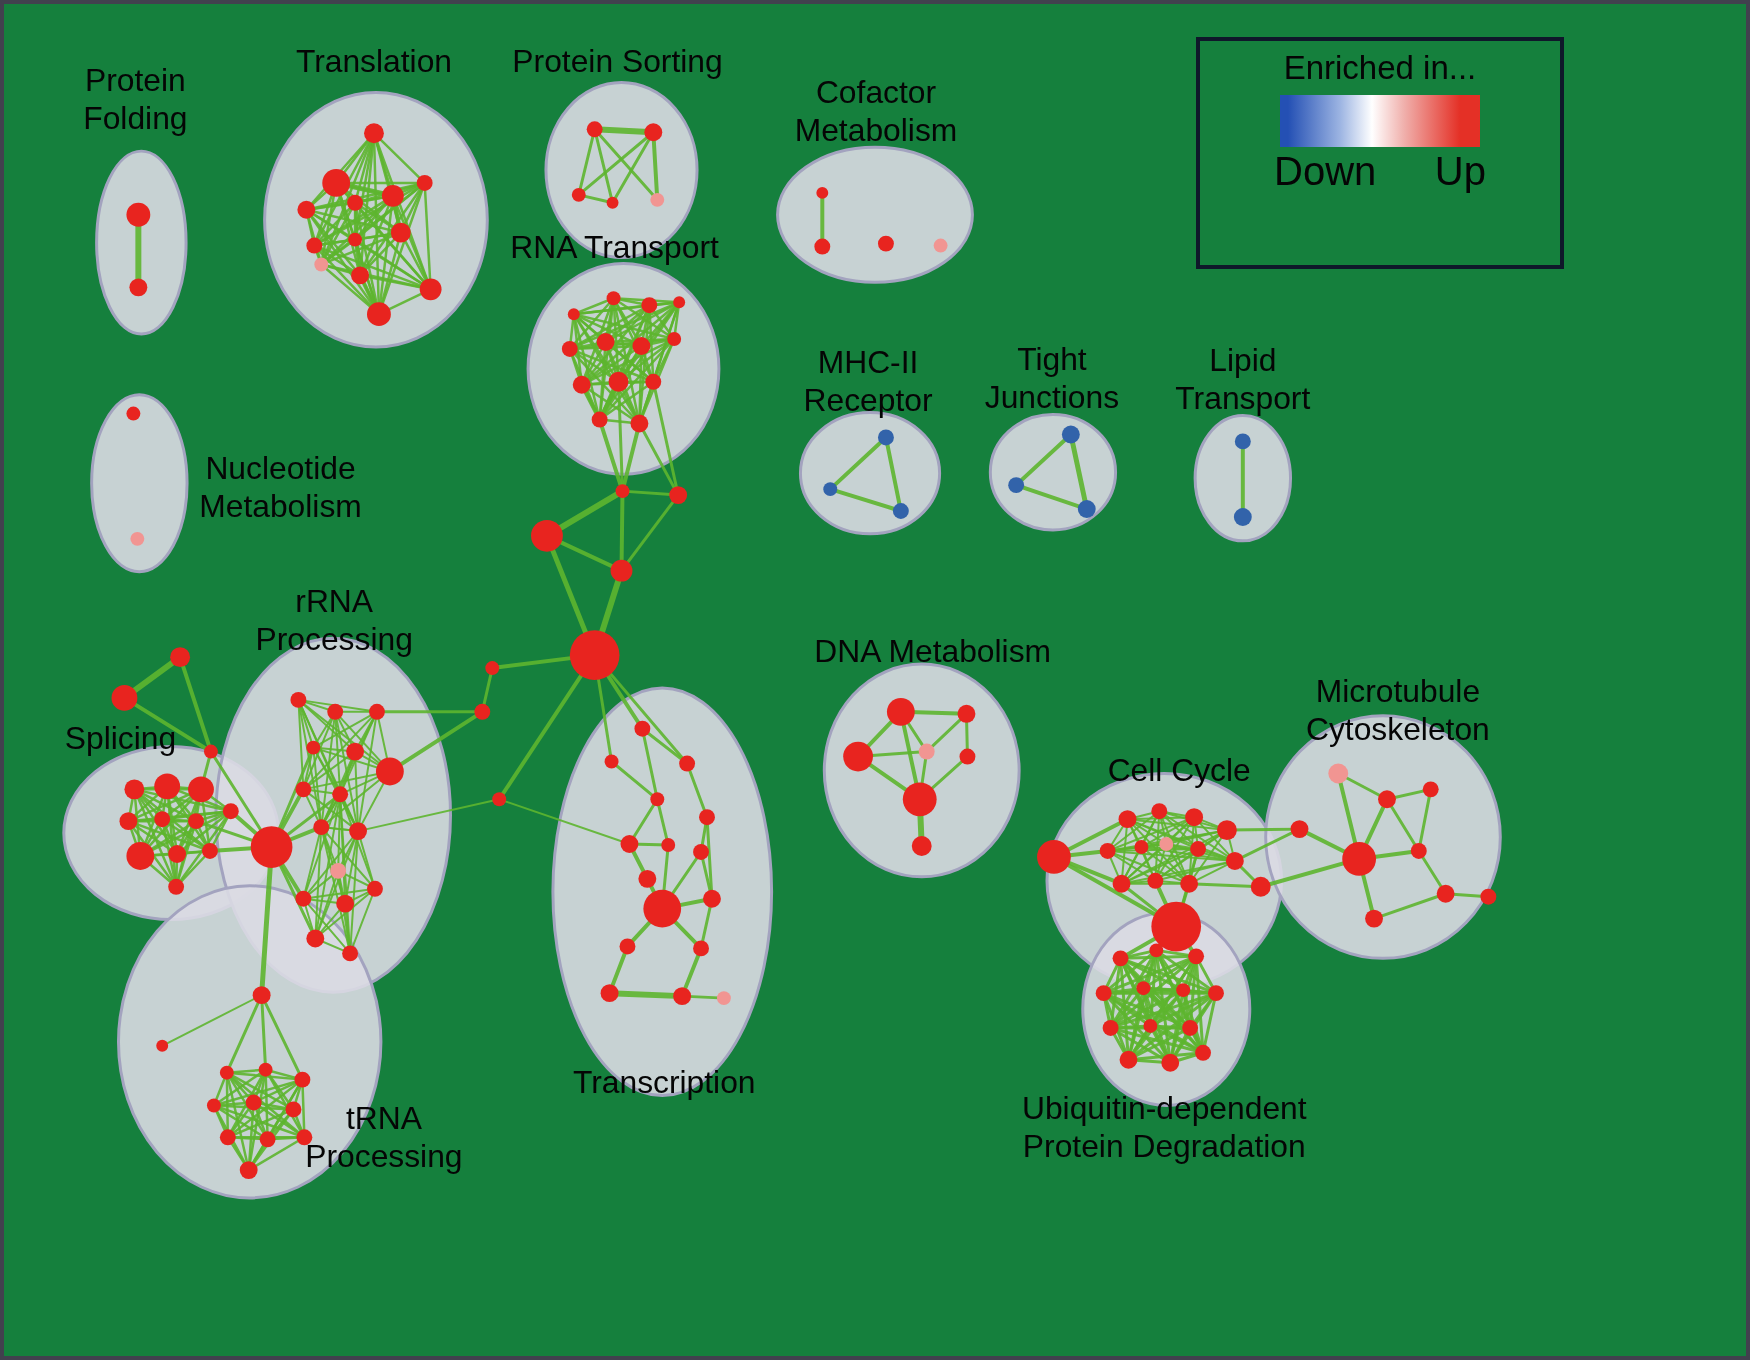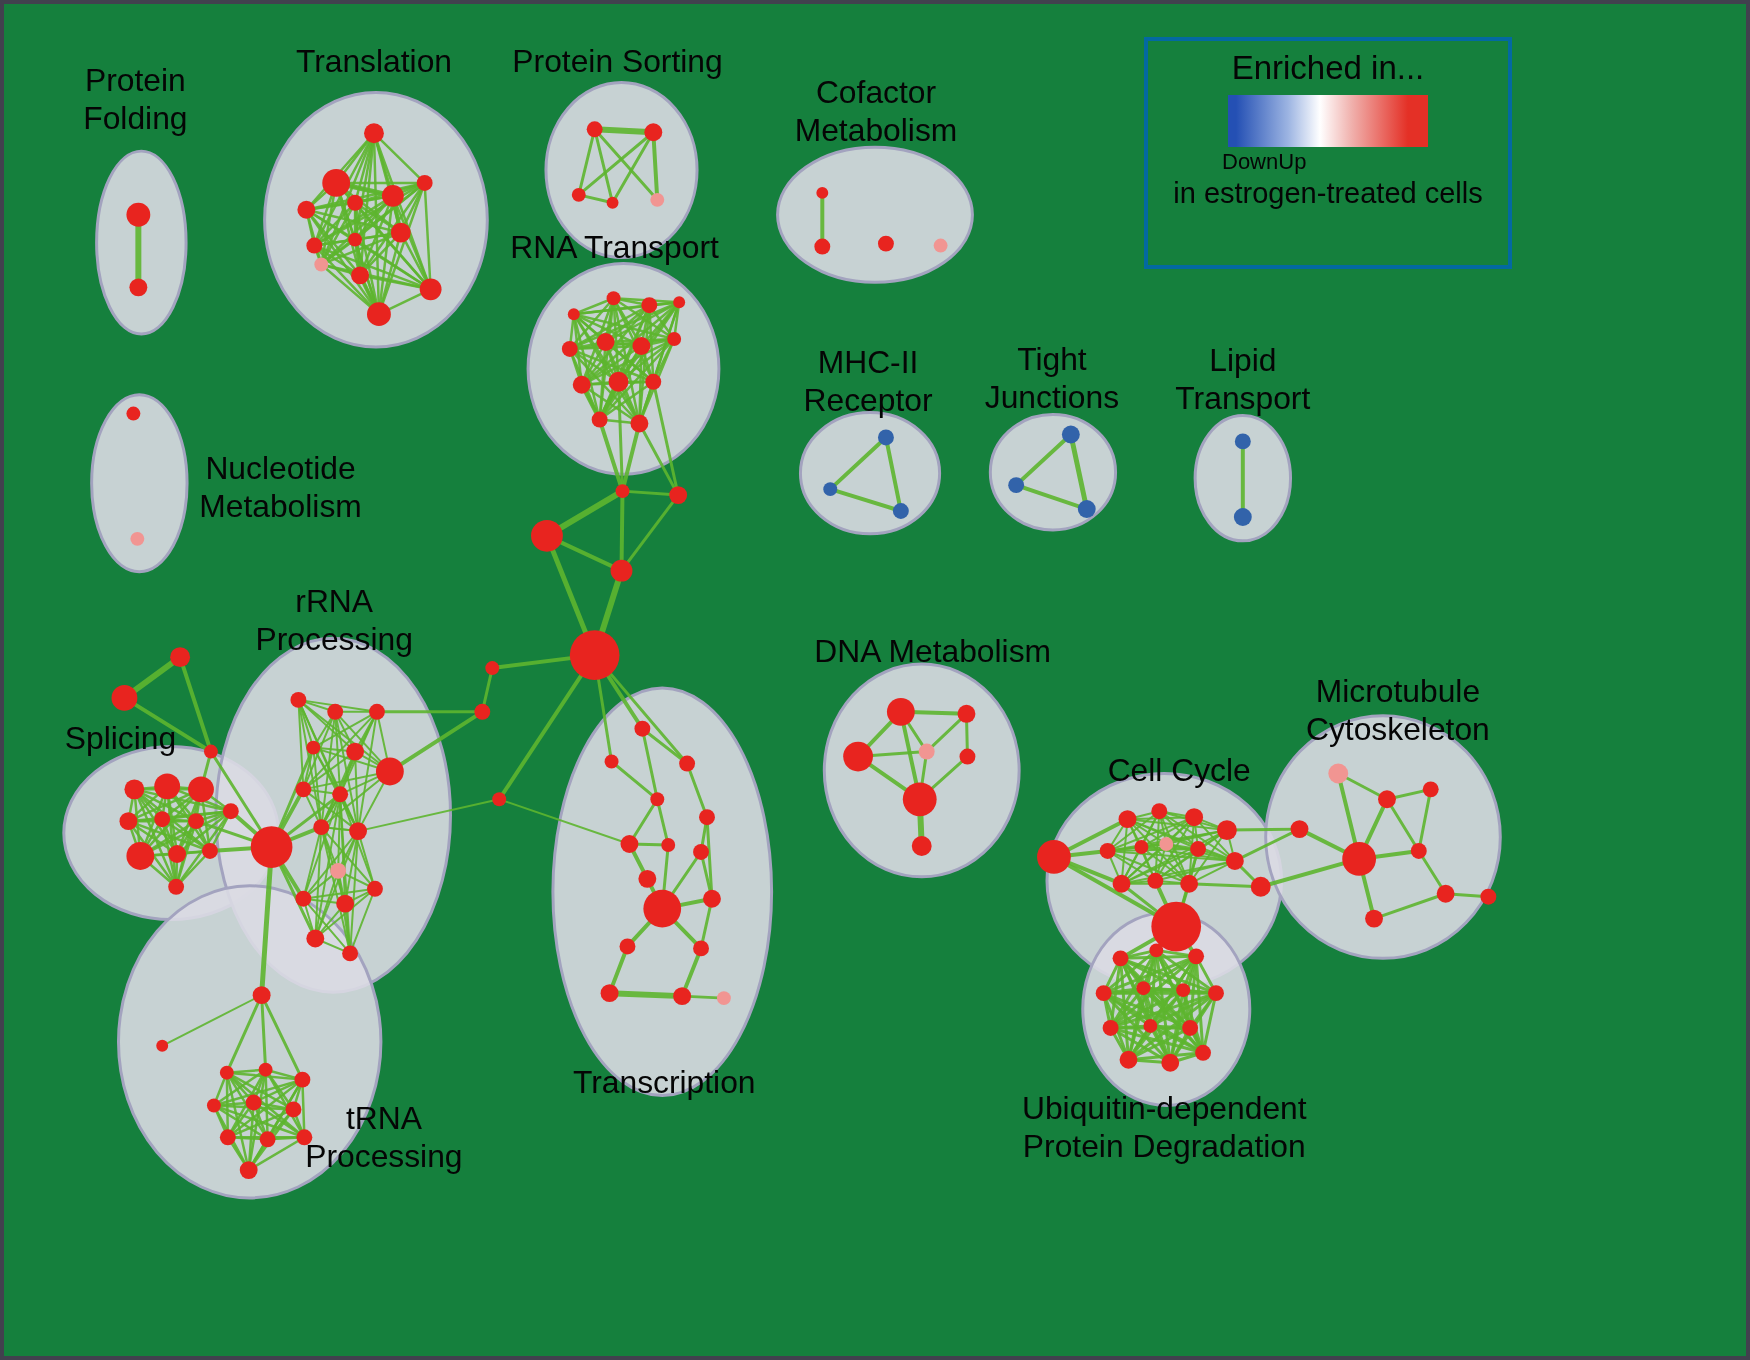--- a/index.html
+++ b/index.html
@@ -13,36 +13,36 @@
     font-family:"Liberation Sans", sans-serif;
   }
   svg.network { position:absolute; left:0; top:0; width:100%; height:100%; }
   svg.network text {
     font-family:"Liberation Sans", sans-serif;
     font-size:32px;
     fill:#050505;
     text-anchor:middle;
   }
   .legend {
-    position:absolute; left:1140px; top:33px;
+    position:absolute; left:1192px; top:33px;
     width:368px; height:232px;
-    border:4px solid #0369a1;
+    border:4px solid #0f172a;
     box-sizing:border-box;
     text-align:center;
     background:transparent;
   }
   .legend-title { font-size:33px; margin-top:8px; color:#050505; }
   .legend-gradient {
     width:200px; height:52px;
     margin:8px auto 0 auto;
   }
   .legend-updown {
     width:212px; margin:2px auto 0 auto;
-    display:flex; 
-    font-size:22px; color:#050505;
+    display:flex; justify-content:space-between;
+    font-size:40px; color:#050505;
   }
   .legend-sub { font-size:29px; line-height:36px; color:#050505; }
 </style>
 </head>
 <body>
 
 <div class="canvas" style="background: #15803d; border-color: rgb(65, 65, 78);">
 
   <svg class="network" id="network" viewBox="0 0 1750 1360">
       <g>
@@ -862,16 +862,15 @@
       </g>
     </svg>
 
   <div class="legend">
     <div class="legend-title">Enriched in...</div>
     <div class="legend-gradient" id="legend-gradient" style="background: linear-gradient(to right, rgb(36, 80, 180) 0%, rgb(36, 80, 180) 4%, rgb(156, 180, 226) 30%, rgb(255, 255, 255) 46%, rgb(240, 176, 172) 62%, rgb(228, 48, 38) 90%, rgb(228, 48, 38) 100%);"></div>
     <div class="legend-updown">
       <span>Down</span>
       <span>Up</span>
     </div>
-    <div class="legend-sub">in estrogen-treated cells</div>
   </div>
 
 </div>
 
 </body></html>

